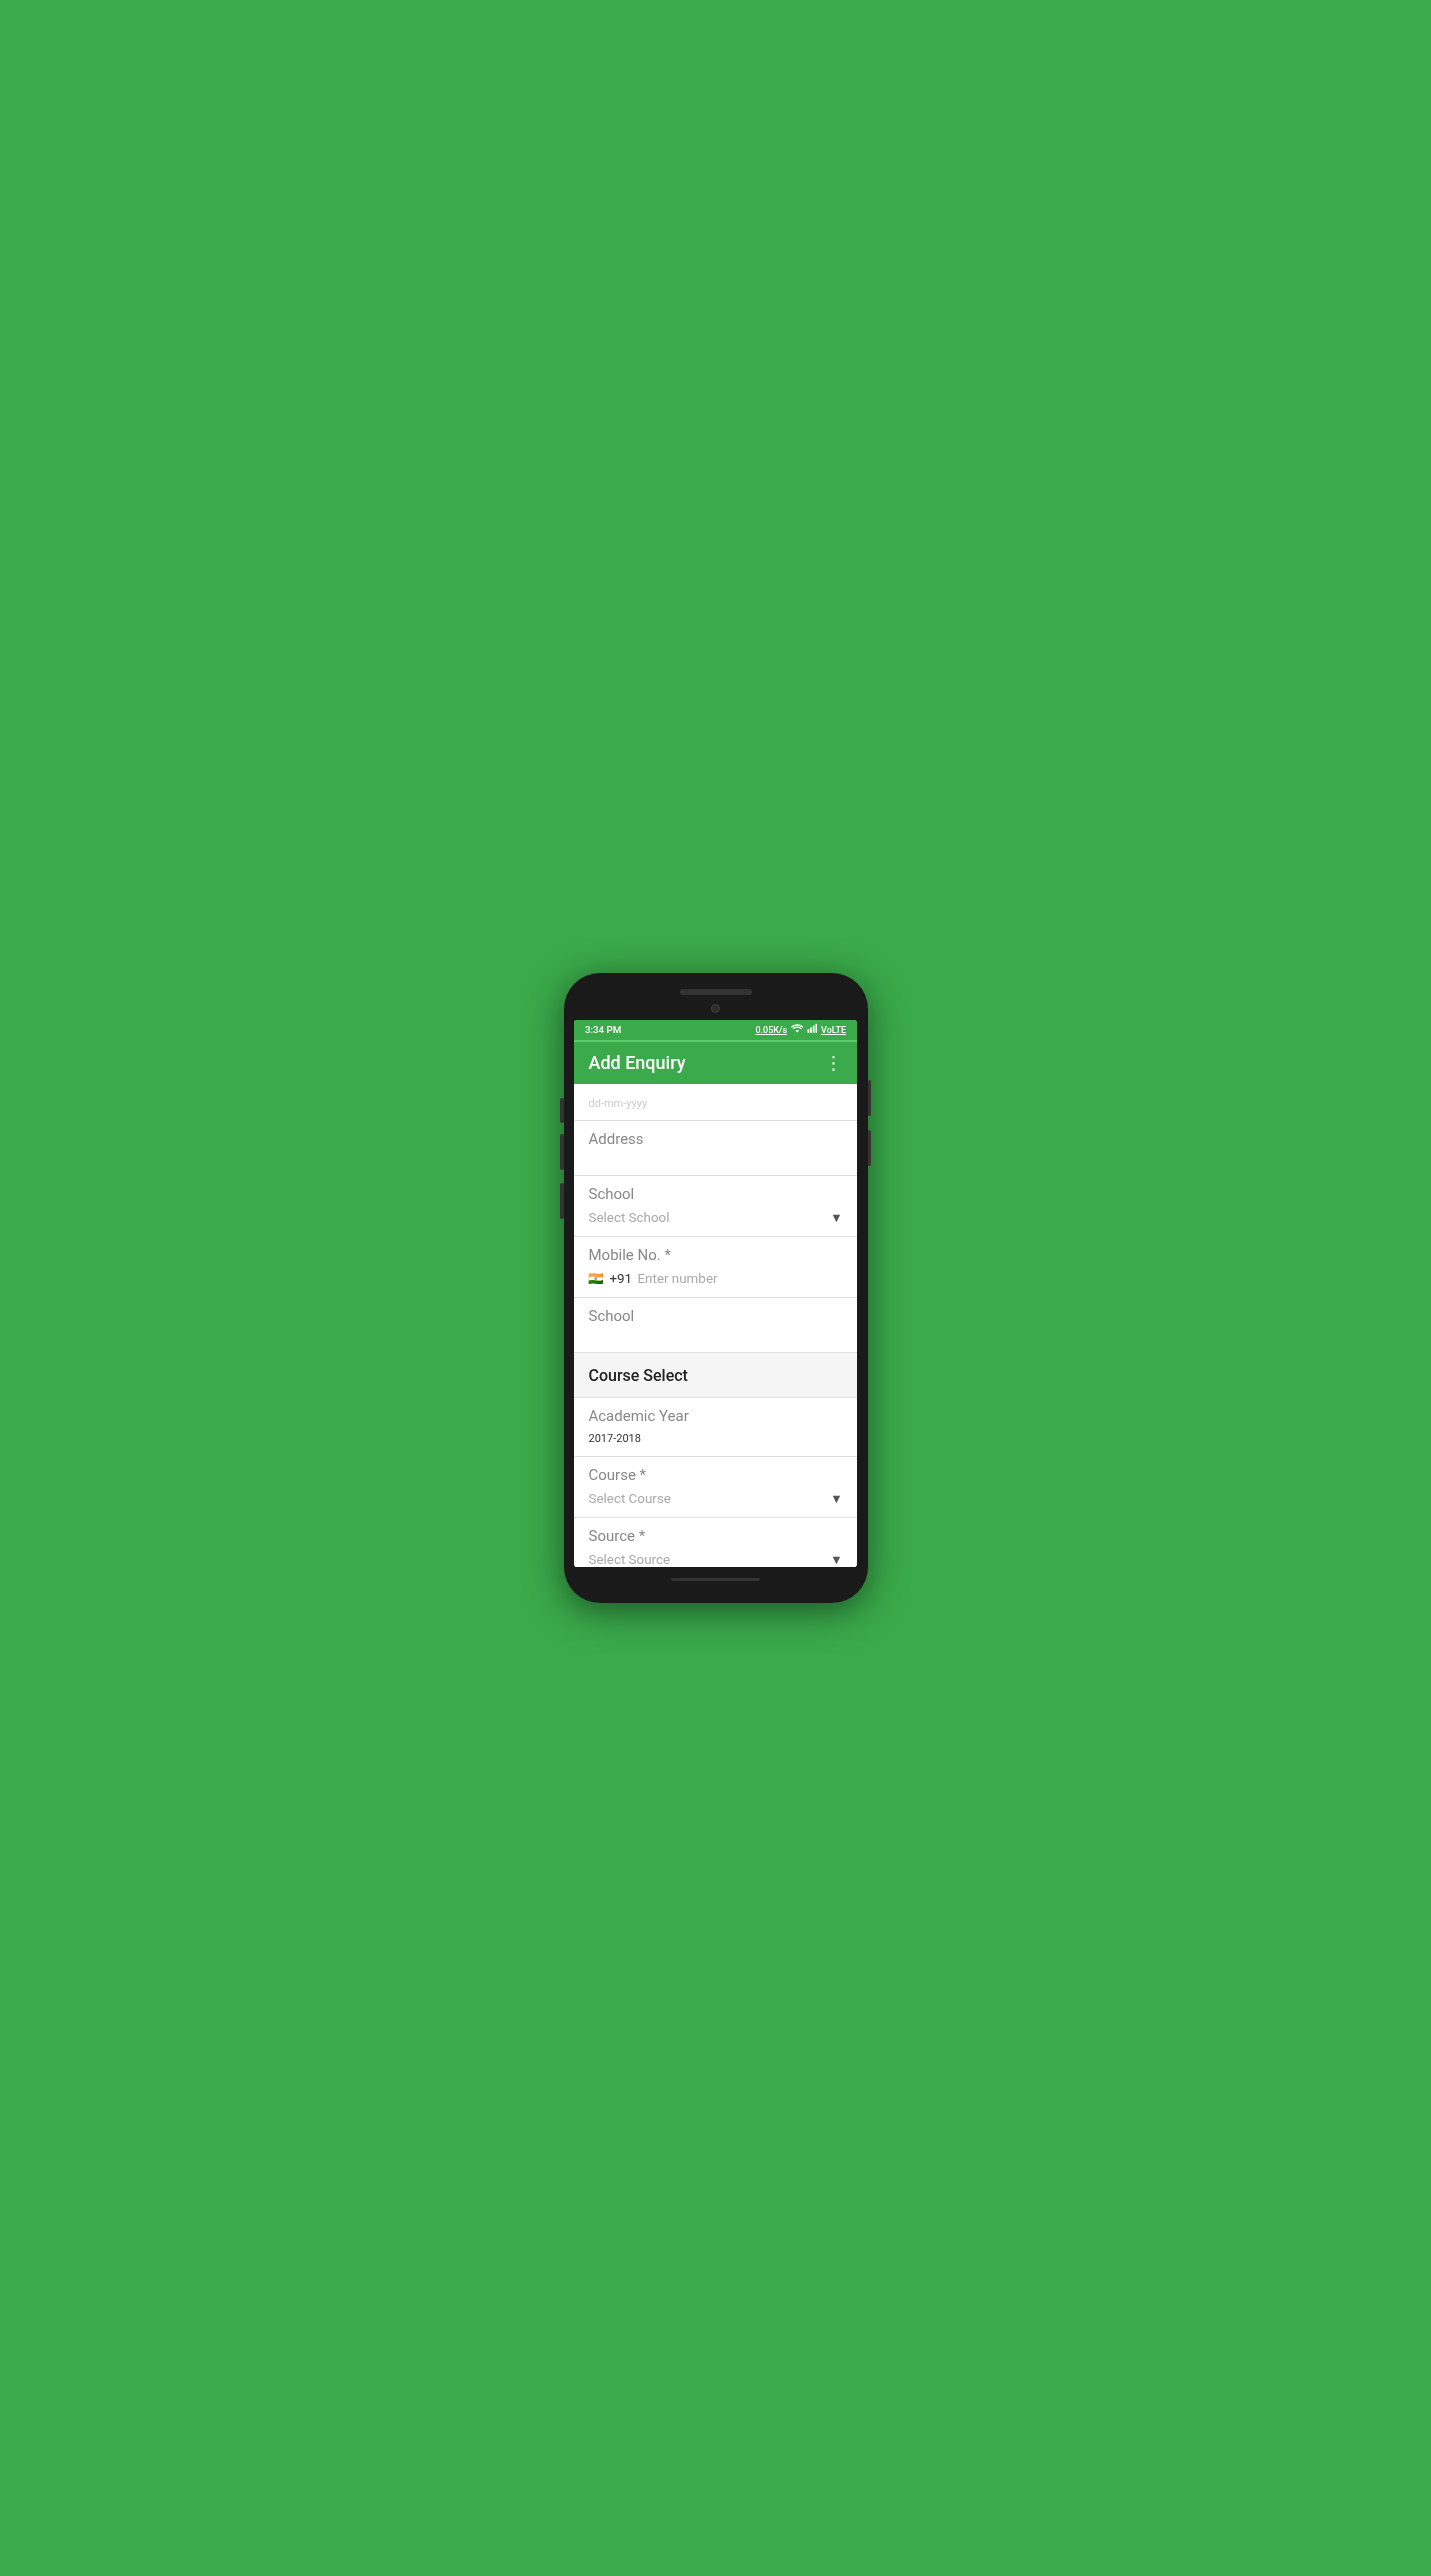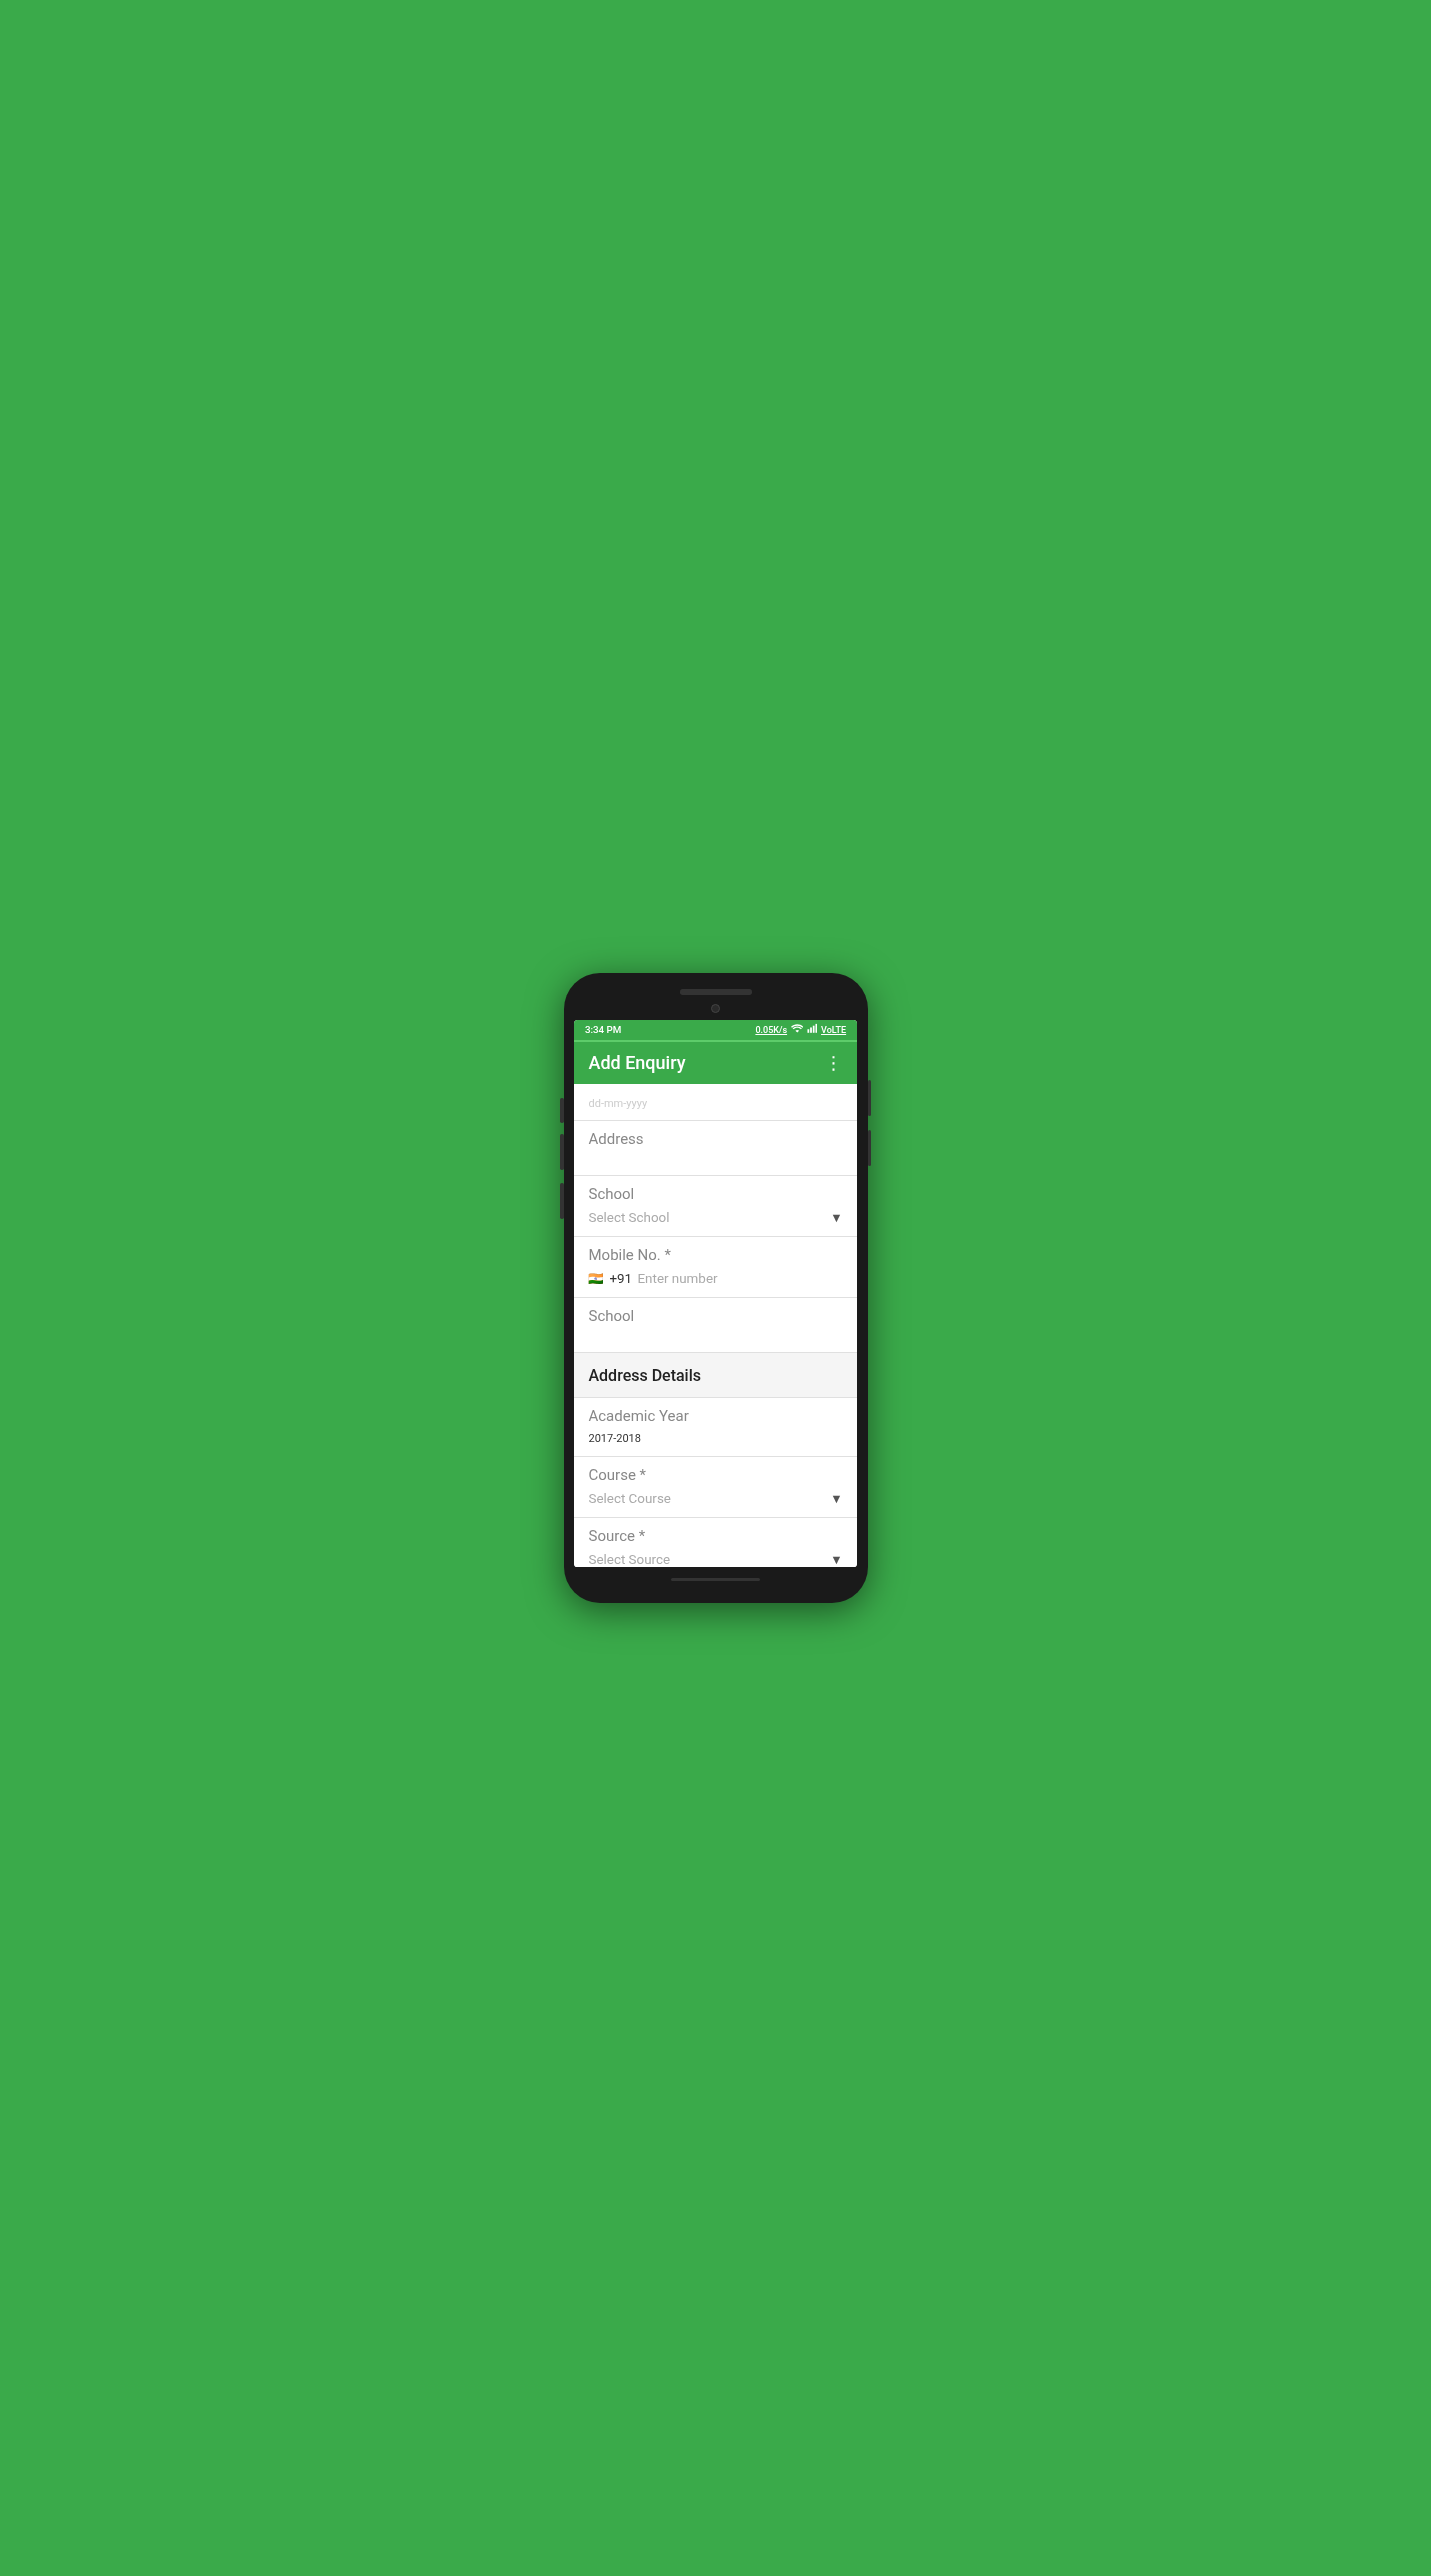--- a/index.html
+++ b/index.html
@@ -303,21 +303,21 @@
           <span class="country-code">+91</span>
           <span class="mobile-placeholder">Enter number</span>
         </div>
       </div>
 
       <div class="field-group">
         <div class="field-label">School</div>
         <div class="field-value" style="color:#ccc; min-height:18px;"></div>
       </div>
 
-      <div class="section-header">Address Details</div>
+      <div class="section-header">Course Select</div>
 
       <div class="field-group">
         <div class="field-label">Academic Year</div>
         <div class="field-value">2017-2018</div>
       </div>
 
       <div class="field-group">
         <div class="field-label">Course *</div>
         <div class="field-placeholder">
           <span>Select Course</span>

